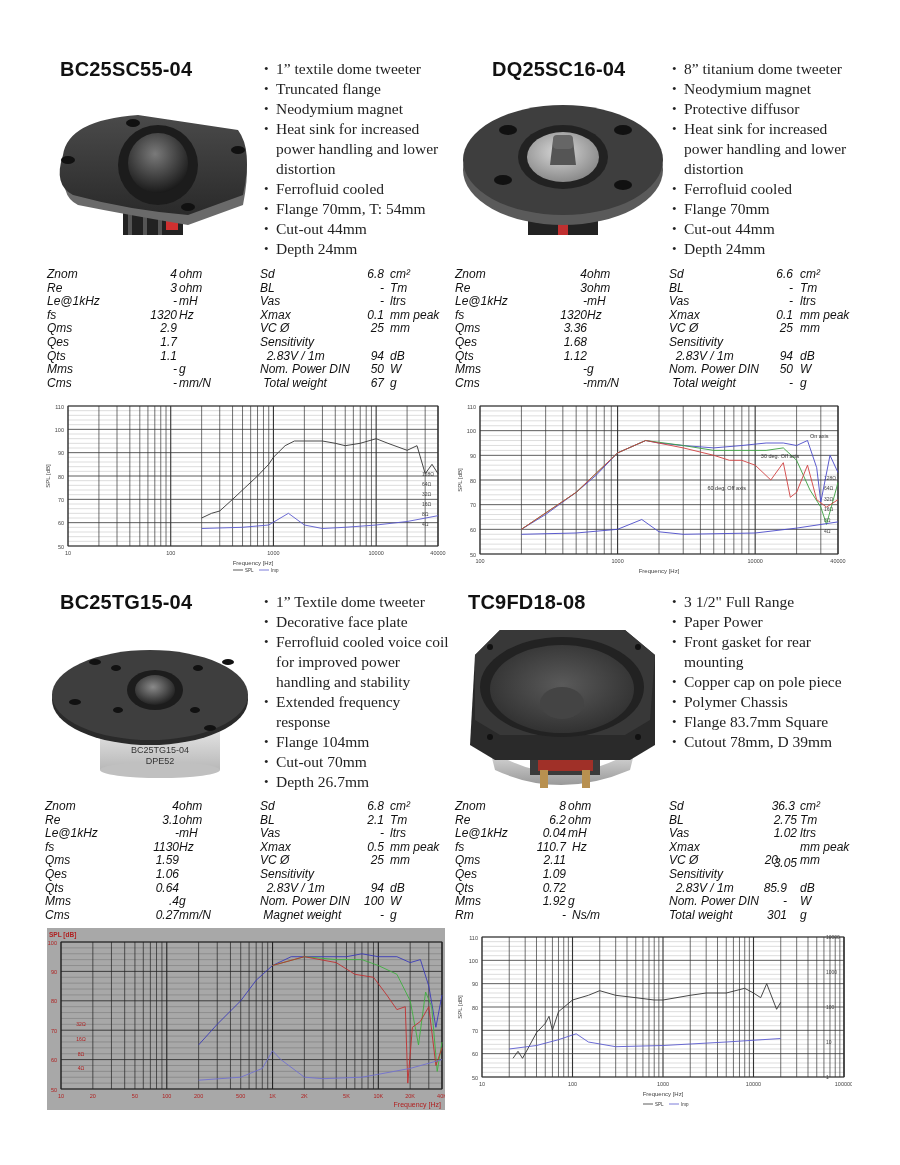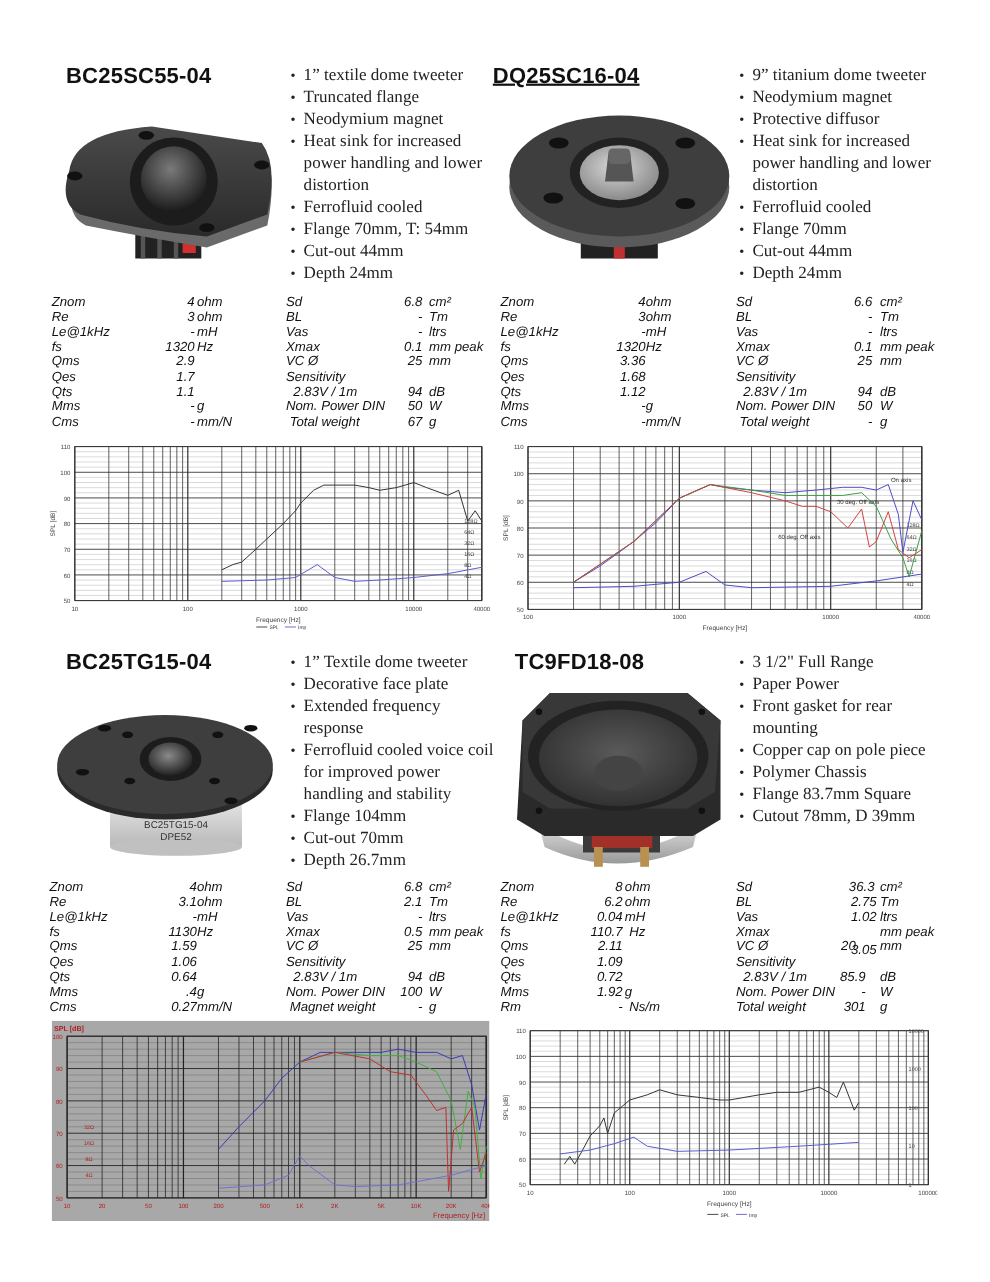--- a/index.html
+++ b/index.html
@@ -56,21 +56,21 @@
   <li>1” textile dome tweeter</li>
   <li>Truncated flange</li>
   <li>Neodymium magnet</li>
   <li>Heat sink for increased power handling and lower distortion</li>
   <li>Ferrofluid cooled</li>
   <li>Flange 70mm, T: 54mm</li>
   <li>Cut-out 44mm</li>
   <li>Depth 24mm</li>
 </ul>
 
-<div class="title" style="left:448px;top:58px;text-decoration:underline;">DQ25SC16-04</div>
+<div class="title" style="left:492px;top:58px;">DQ25SC16-04</div>
 <div class="photo" style="left:458px;top:95px;width:210px;height:150px;">
   <svg width="210" height="150" viewBox="0 0 210 150">
     <defs>
       <radialGradient id="dome2" cx="45%" cy="40%" r="60%">
           <stop offset="0%" stop-color="#d8d8d8"></stop>
           <stop offset="100%" stop-color="#8a8a8a"></stop>
         </radialGradient>
     </defs>
     <rect x="70" y="95" width="70" height="45" fill="#222"></rect>
     <rect x="100" y="120" width="10" height="20" fill="#c03030"></rect>
@@ -80,21 +80,21 @@
     <ellipse cx="105" cy="62" rx="36" ry="25" fill="url(#dome2)"></ellipse>
     <path d="M95 45 L115 45 L118 70 L92 70 Z" fill="#555"></path>
     <rect x="95" y="40" width="20" height="14" rx="4" fill="#666"></rect>
     <ellipse cx="50" cy="35" rx="9" ry="5" fill="#111"></ellipse>
       <ellipse cx="165" cy="35" rx="9" ry="5" fill="#111"></ellipse>
     <ellipse cx="45" cy="85" rx="9" ry="5" fill="#111"></ellipse>
       <ellipse cx="165" cy="90" rx="9" ry="5" fill="#111"></ellipse>
   </svg>
 </div>
 <ul class="bullets" style="left:672px;top:59px;width:195px;">
-  <li>9” titanium dome tweeter</li>
+  <li>8” titanium dome tweeter</li>
   <li>Neodymium magnet</li>
   <li>Protective diffusor</li>
   <li>Heat sink for increased power handling and lower distortion</li>
   <li>Ferrofluid cooled</li>
   <li>Flange 70mm</li>
   <li>Cut-out 44mm</li>
   <li>Depth 24mm</li>
 </ul>
 
 <div class="specs" style="left:47px;top:268px;width:200px;">
@@ -497,22 +497,22 @@
       <ellipse cx="178" cy="22" rx="6" ry="3" fill="#111"></ellipse>
     <ellipse cx="160" cy="88" rx="6" ry="3" fill="#111"></ellipse>
       <ellipse cx="45" cy="22" rx="6" ry="3" fill="#111"></ellipse>
     <text x="110" y="113" font-size="9" text-anchor="middle" fill="#333">BC25TG15-04</text>
     <text x="110" y="124" font-size="9" text-anchor="middle" fill="#333">DPE52</text>
   </svg>
 </div>
 <ul class="bullets" style="left:264px;top:592px;width:190px;">
   <li>1” Textile dome tweeter</li>
   <li>Decorative face plate</li>
+  <li>Ferrofluid cooled voice coil for improved power handling and stability</li>
   <li>Extended frequency response</li>
-  <li>Ferrofluid cooled voice coil for improved power handling and stability</li>
   <li>Flange 104mm</li>
   <li>Cut-out 70mm</li>
   <li>Depth 26.7mm</li>
 </ul>
 
 <div class="title" style="left:468px;top:591px;">TC9FD18-08</div>
 <div class="photo" style="left:460px;top:625px;width:205px;height:168px;">
   <svg width="205" height="168" viewBox="0 0 205 168">
     <defs>
       <radialGradient id="cone4" cx="50%" cy="45%" r="60%">

